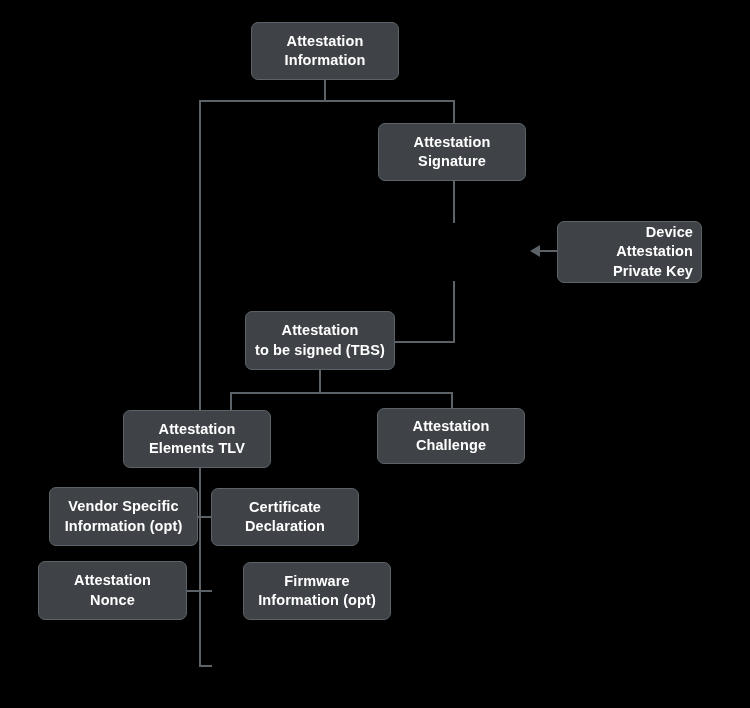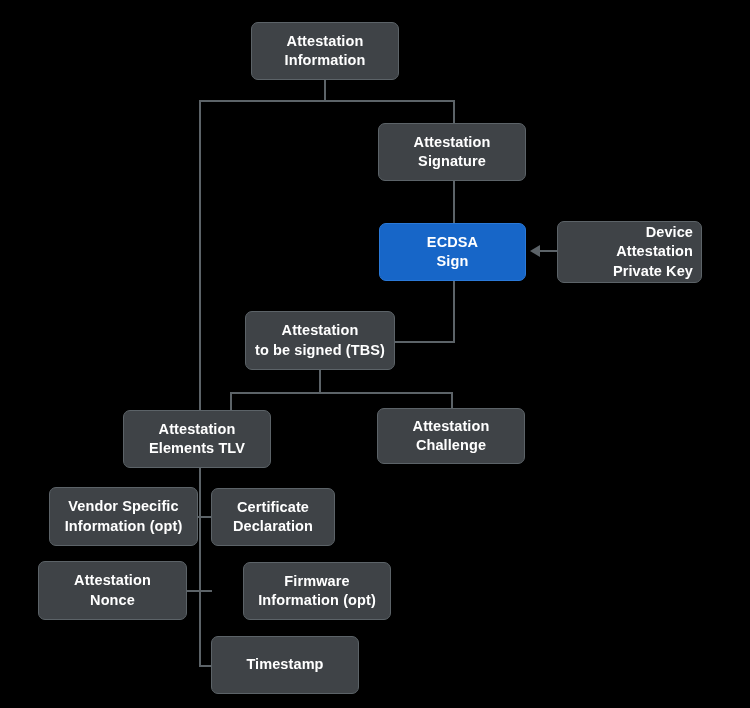--- a/index.html
+++ b/index.html
@@ -99,24 +99,20 @@
   <div class="node" style="left:251px; top:22px; width:148px; height:58px;">
     <span class="label">Attestation
 Information</span>
   </div>
 
   <div class="node" style="left:378px; top:123px; width:148px; height:58px;">
     <span class="label">Attestation
 Signature</span>
   </div>
 
-  <div class="node accent" style="left:379px; top:223px; width:147px; height:58px;">
-    <span class="label">ECDSA
-Sign</span>
-  </div>
 
   <div class="node" style="left:557px; top:221px; width:145px; height:62px;text-align:right;">
     <span class="label">Device
 Attestation
 Private Key</span>
   </div>
 
   <div class="node" style="left:245px; top:311px; width:150px; height:59px;">
     <span class="label">Attestation
 to be signed (TBS)</span>
@@ -130,32 +126,29 @@
   <div class="node" style="left:377px; top:408px; width:148px; height:56px;">
     <span class="label">Attestation
 Challenge</span>
   </div>
 
   <div class="node" style="left:38px; top:487px; width:149px; height:59px;margin-left:11px;">
     <span class="label">Vendor Specific
 Information (opt)</span>
   </div>
 
-  <div class="node" style="left:211px; top:488px; width:124px; height:58px;">
+  <div class="node" style="left:211px; top:488px; width:148px; height:58px;">
     <span class="label">Certificate
 Declaration</span>
   </div>
 
   <div class="node" style="left:38px; top:561px; width:149px; height:59px;">
     <span class="label">Attestation
 Nonce</span>
   </div>
 
   <div class="node" style="left:211px; top:562px; width:148px; height:58px;margin-left:32px;">
     <span class="label">Firmware
 Information (opt)</span>
   </div>
 
-  <div class="node" style="left:211px; top:636px; width:148px; height:58px;">
-    <span class="label">Timestamp</span>
-  </div>
 
 </div>
 
 </body></html>

